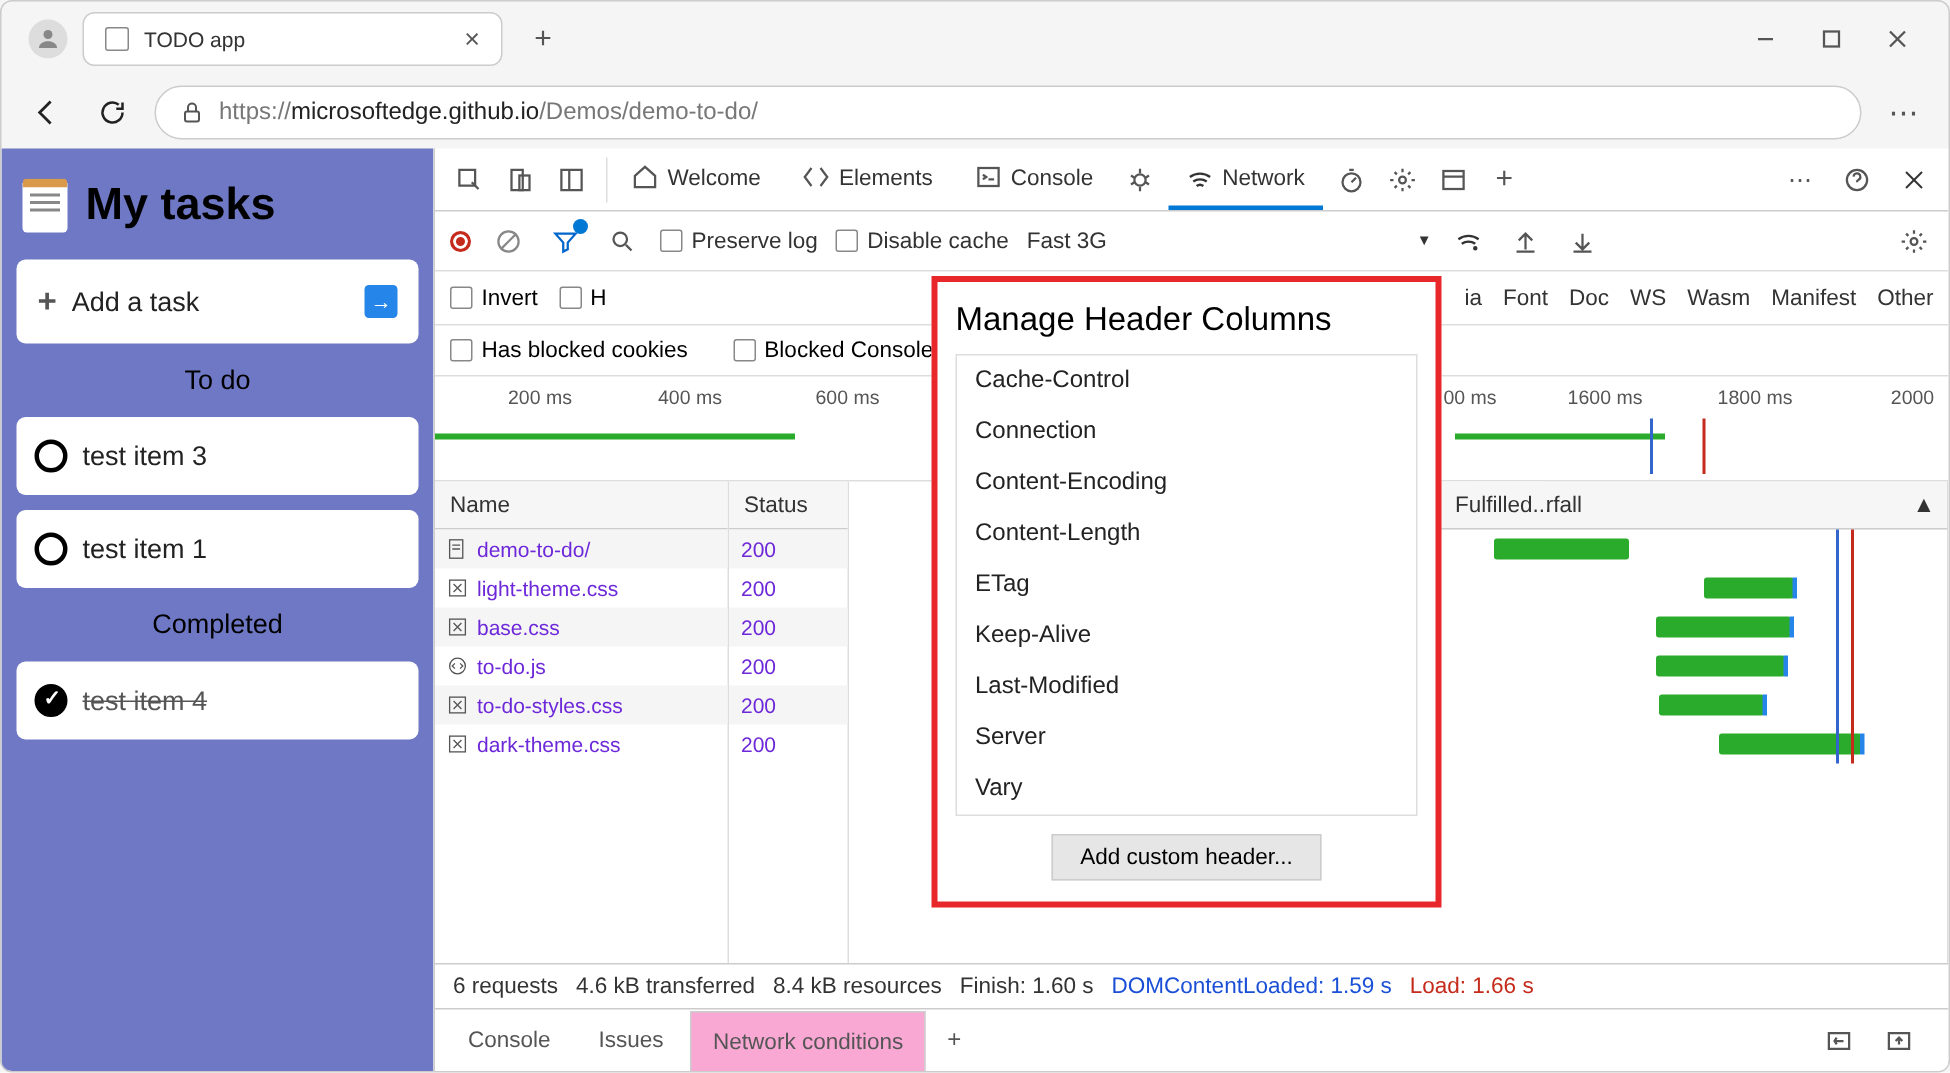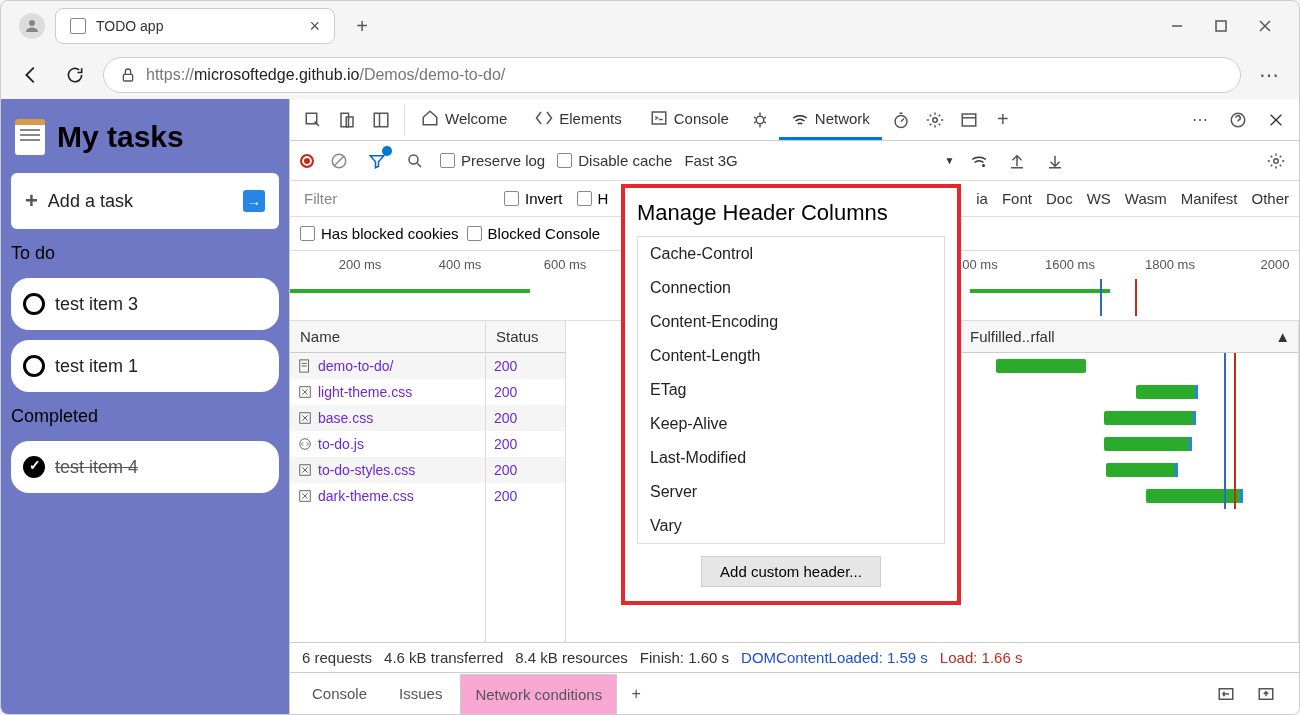--- a/index.html
+++ b/index.html
@@ -23,22 +23,22 @@
 .content{display:flex;height:calc(100% - 98px)}
 .leftpane{width:288px;background:#6f78c4;padding:12px 10px;display:flex;flex-direction:column;gap:10px;border-radius:0 0 0 6px}
 .apptitle{display:flex;align-items:center;gap:12px;padding:8px 4px}
 .apptitle-icon{width:30px;height:36px;background:#fff;border-radius:3px;border-top:6px solid #d99a4a;position:relative}
 .apptitle-icon::before{content:"";position:absolute;left:5px;right:5px;top:4px;height:2px;background:#888;box-shadow:0 5px 0 #888,0 10px 0 #888}
 .apptitle-text{font-size:30px;font-weight:700;color:#000}
 .addtask{background:#fff;border-radius:6px;height:56px;display:flex;align-items:center;padding:0 14px;gap:10px;cursor:pointer}
 .plus{font-size:22px;color:#555;font-weight:600}
 .addtask-text{flex:1;font-size:18px;color:#222}
 .addtask-arrow{width:22px;height:22px;background:#2585e8;border-radius:3px;display:flex;align-items:center;justify-content:center;color:#fff;font-size:14px}
-.sectionlabel{text-align:left;font-size:18px;color:#000;padding:4px 0}
-.taskitem{background:#fff;border-radius:18px;height:52px;display:flex;align-items:center;padding:0 12px;gap:10px}
+.sectionlabel{text-align:center;font-size:18px;color:#000;padding:4px 0}
+.taskitem{background:#fff;border-radius:6px;height:52px;display:flex;align-items:center;padding:0 12px;gap:10px}
 .radio{width:22px;height:22px;border:3px solid #000;border-radius:50%}
 .radio.done{background:#000;position:relative}
 .radio.done::after{content:"✓";color:#fff;position:absolute;left:3px;top:-2px;font-size:14px;font-weight:700}
 .tasktext{font-size:18px;color:#222}
 .tasktext.done{text-decoration:line-through;color:#555}
 .devtools{flex:1;background:#fff;border-left:1px solid #ccc;display:flex;flex-direction:column;position:relative}
 .dttabs{height:42px;border-bottom:1px solid #ccc;display:flex;align-items:center;padding:0 8px;gap:4px}
 .dticons{display:flex;gap:4px;padding-right:8px;border-right:1px solid #ddd}
 .dtibtn{width:30px;height:30px;display:flex;align-items:center;justify-content:center;color:#555;cursor:pointer}
 .dttab{display:flex;align-items:center;gap:6px;padding:0 12px;height:100%;font-size:15px;color:#333;cursor:pointer;border-bottom:3px solid transparent}
@@ -49,21 +49,21 @@
 .record{width:14px;height:14px;border:2px solid #c42b1c;border-radius:50%;background:#c42b1c;box-shadow:0 0 0 2px #fff inset}
 .tbtn{width:26px;height:26px;display:flex;align-items:center;justify-content:center;cursor:pointer;color:#555}
 .tbtn.blue{position:relative}
 .tbtn.blue::after{content:"";position:absolute;top:-2px;right:-2px;width:10px;height:10px;background:#0078d4;border-radius:50%}
 .cbwrap{display:flex;align-items:center;gap:6px}
 .cb{width:15px;height:15px;border:1px solid #888;border-radius:2px}
 .ddarrow{font-size:10px;color:#333}
 .filterbar{height:36px;border-bottom:1px solid #ddd;display:flex;align-items:center;padding:0 10px;gap:14px;font-size:15px}
 .filterinput{width:190px;color:#888;padding:2px 4px}
 .typefilters{display:flex;align-items:center;gap:14px;font-size:15px;color:#333}
-.cookiebar{height:34px;border-bottom:1px solid #ddd;display:flex;align-items:center;padding:0 10px;gap:8px;font-size:15px}
+.cookiebar{height:34px;border-bottom:1px solid #ddd;display:flex;align-items:center;padding:0 10px;gap:30px;font-size:15px}
 .timeline{height:70px;border-bottom:1px solid #ddd;position:relative;font-size:13px;color:#555}
 .tlabel{position:absolute;top:6px;transform:translateX(-50%)}
 .tlline{position:absolute;top:38px;left:0;right:0;height:4px;background:#2bab2b}
 .vline{position:absolute;top:28px;bottom:4px;width:2px}
 .nettable{flex:1;display:flex;overflow:hidden;position:relative}
 .ntcol{display:flex;flex-direction:column;border-right:1px solid #ddd}
 .ntcol1{width:196px}
 .ntcol2{width:80px}
 .ntcol3{flex:1}
 .nthead{height:32px;display:flex;align-items:center;padding:0 10px;font-size:15px;color:#333;border-bottom:1px solid #ccc;background:#f6f6f6}
@@ -312,21 +312,20 @@
         </div>
       <div class="tbtn" style="margin-left:auto">
           <svg viewBox="0 0 24 24" width="18" height="18" fill="none" stroke="#555" stroke-width="2">
             <circle cx="12" cy="12" r="3"></circle>
             <path d="M12 2v3M12 19v3M4 12H1M23 12h-3M5 5l2 2M17 17l2 2M5 19l2-2M17 7l2-2"></path>
           </svg>
         </div>
     </div>
 
     <div class="filterbar">
-      <div class="filterinput">Filter</div>
       <div class="cbwrap">
           <div class="cb"></div>
           <span>Invert</span>
         </div>
       <div class="cbwrap">
           <div class="cb"></div>
           <span>H</span>
         </div>
       <div class="typefilters" style="margin-left:auto">
         <span>ia</span>

